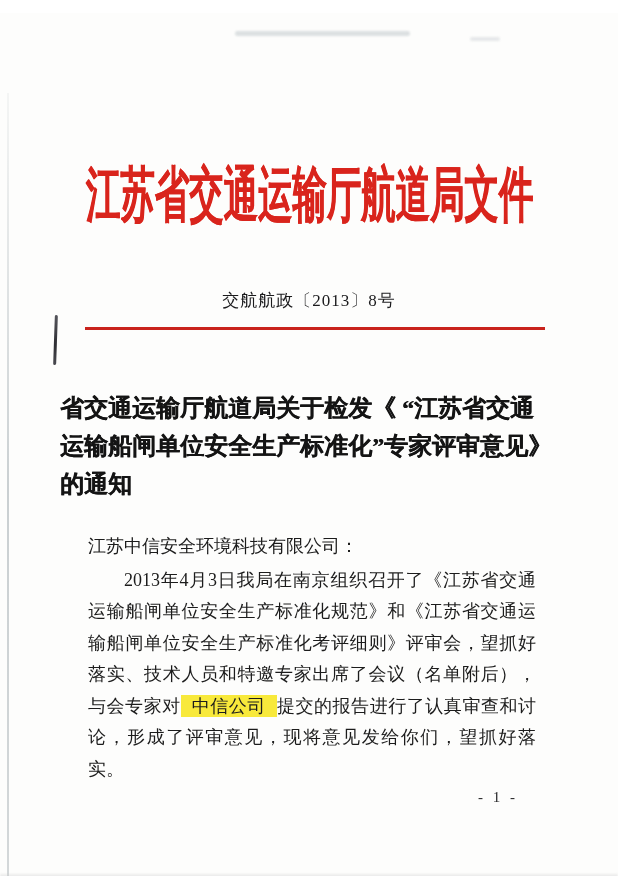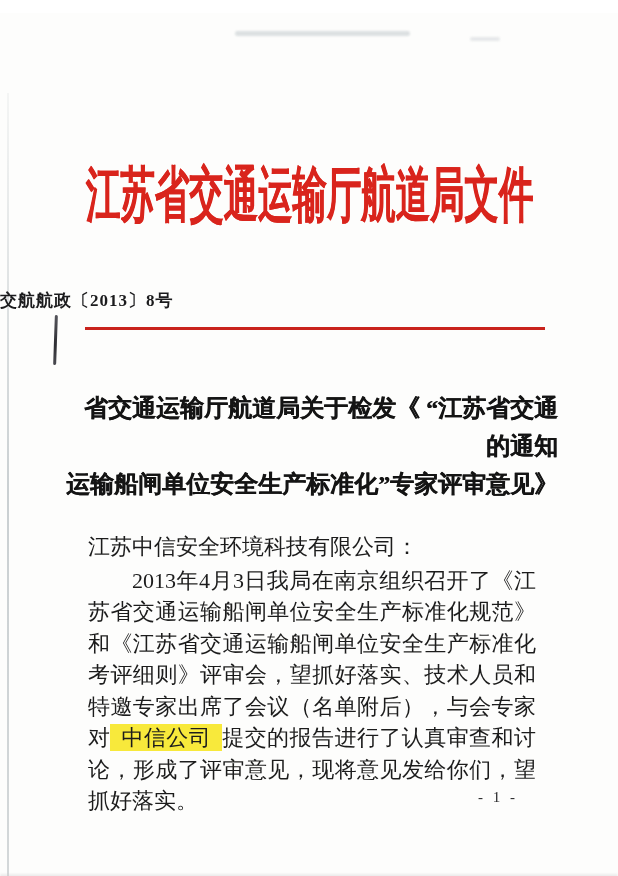--- a/index.html
+++ b/index.html
@@ -50,45 +50,45 @@
     font-size: 37px;
     white-space: nowrap;
     letter-spacing: 0px;
     transform: scale(0.93, 1.62);
     transform-origin: center center;
     text-shadow: 0.5px 0 0 var(--banner-red, #d9241c);
   }
   
   .doc-number {
     position: absolute; top: 276px; left: 0; width: 100%;
-    text-align: left;
+    text-align: center;
     font-size: 17px;
     color: #1b1b1d;
-    font-weight: bold;
+    font-weight: normal;
     letter-spacing: 1px;
   }
   
   .red-divider {
     position: absolute; top: 314px; left: 85px; width: 460px; height: 3px;
     background: var(--divider-red, #c9231d);
   }
   
   .doc-title {
     position: absolute; top: 376px; left: 60px; width: 498px;
-    text-align: right;
+    text-align: left;
     font-size: 24px;
     font-weight: bold;
     color: #141414;
     line-height: 38px;
     text-shadow: 0.4px 0 0 #141414;
   }
   
   .body-block {
     position: absolute; top: 518px; left: 88px; width: 448px;
-    font-size: 22px;
+    font-size: 18px;
     color: var(--body-text, #1c1c1c);
     line-height: 31.5px;
     text-align: justify;
   }
   .salutation { display: block; }
   .paragraph { text-indent: 2em; margin-top: 2px; }
   .highlight {
     background: var(--highlight-yellow, #f8e93b);
     padding: 1px 11px;
   }
@@ -116,22 +116,22 @@
   <div class="banner">
     <span class="banner-text">江苏省交通运输厅航道局文件</span>
   </div>
 
   <div class="doc-number">交航航政〔2013〕8号</div>
 
   <div class="red-divider"></div>
 
   <div class="doc-title">
     <div>省交通运输厅航道局关于检发《 “江苏省交通</div>
+    <div>运输船闸单位安全生产标准化”专家评审意见》</div>
     <div>的通知</div>
-    <div>运输船闸单位安全生产标准化”专家评审意见》</div>
   </div>
 
   <div class="body-block">
     <span class="salutation">江苏中信安全环境科技有限公司：</span>
     <p class="paragraph"><span>2013年4月3日我局在南京组织召开了《江苏省交通运输船闸单位安全生产标准化规范》和《江苏省交通运输船闸单位安全生产标准化考评细则》评审会，望抓好落实、技术人员和特邀专家出席了会议（名单附后），与会专家对</span><span class="highlight">中信公司</span><span>提交的报告进行了认真审查和讨论，形成了评审意见，现将意见发给你们，望抓好落实。</span></p>
   </div>
 
   <div class="page-number">- 1 -</div>
 
 </div>

